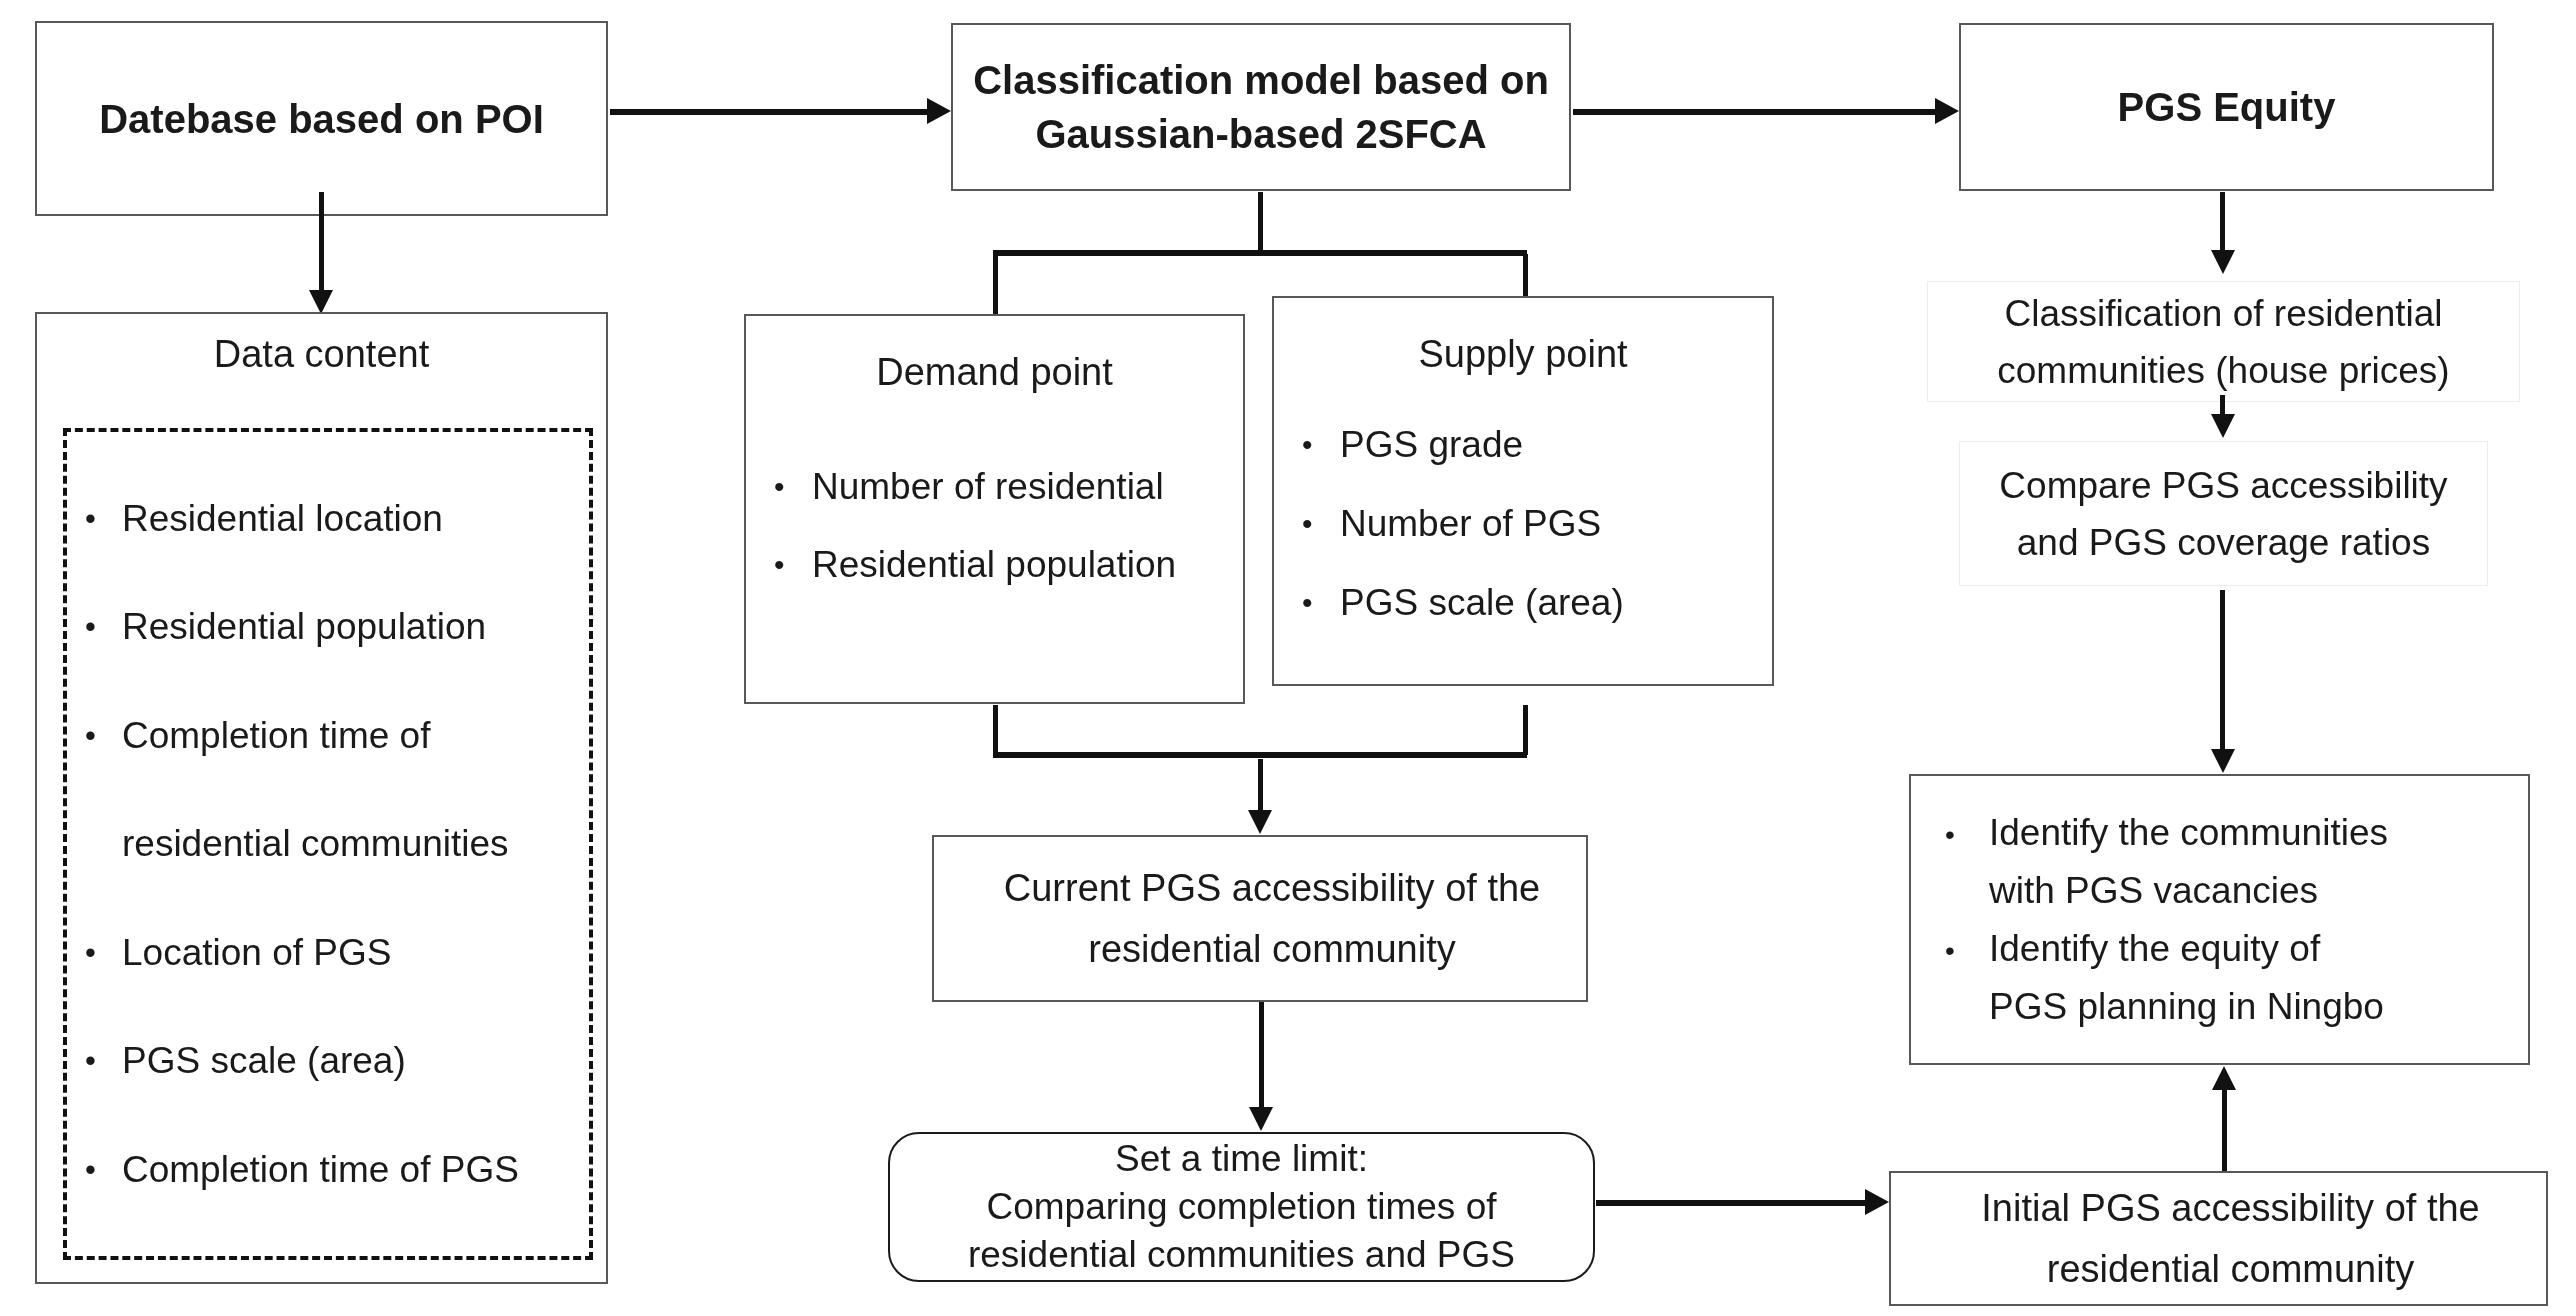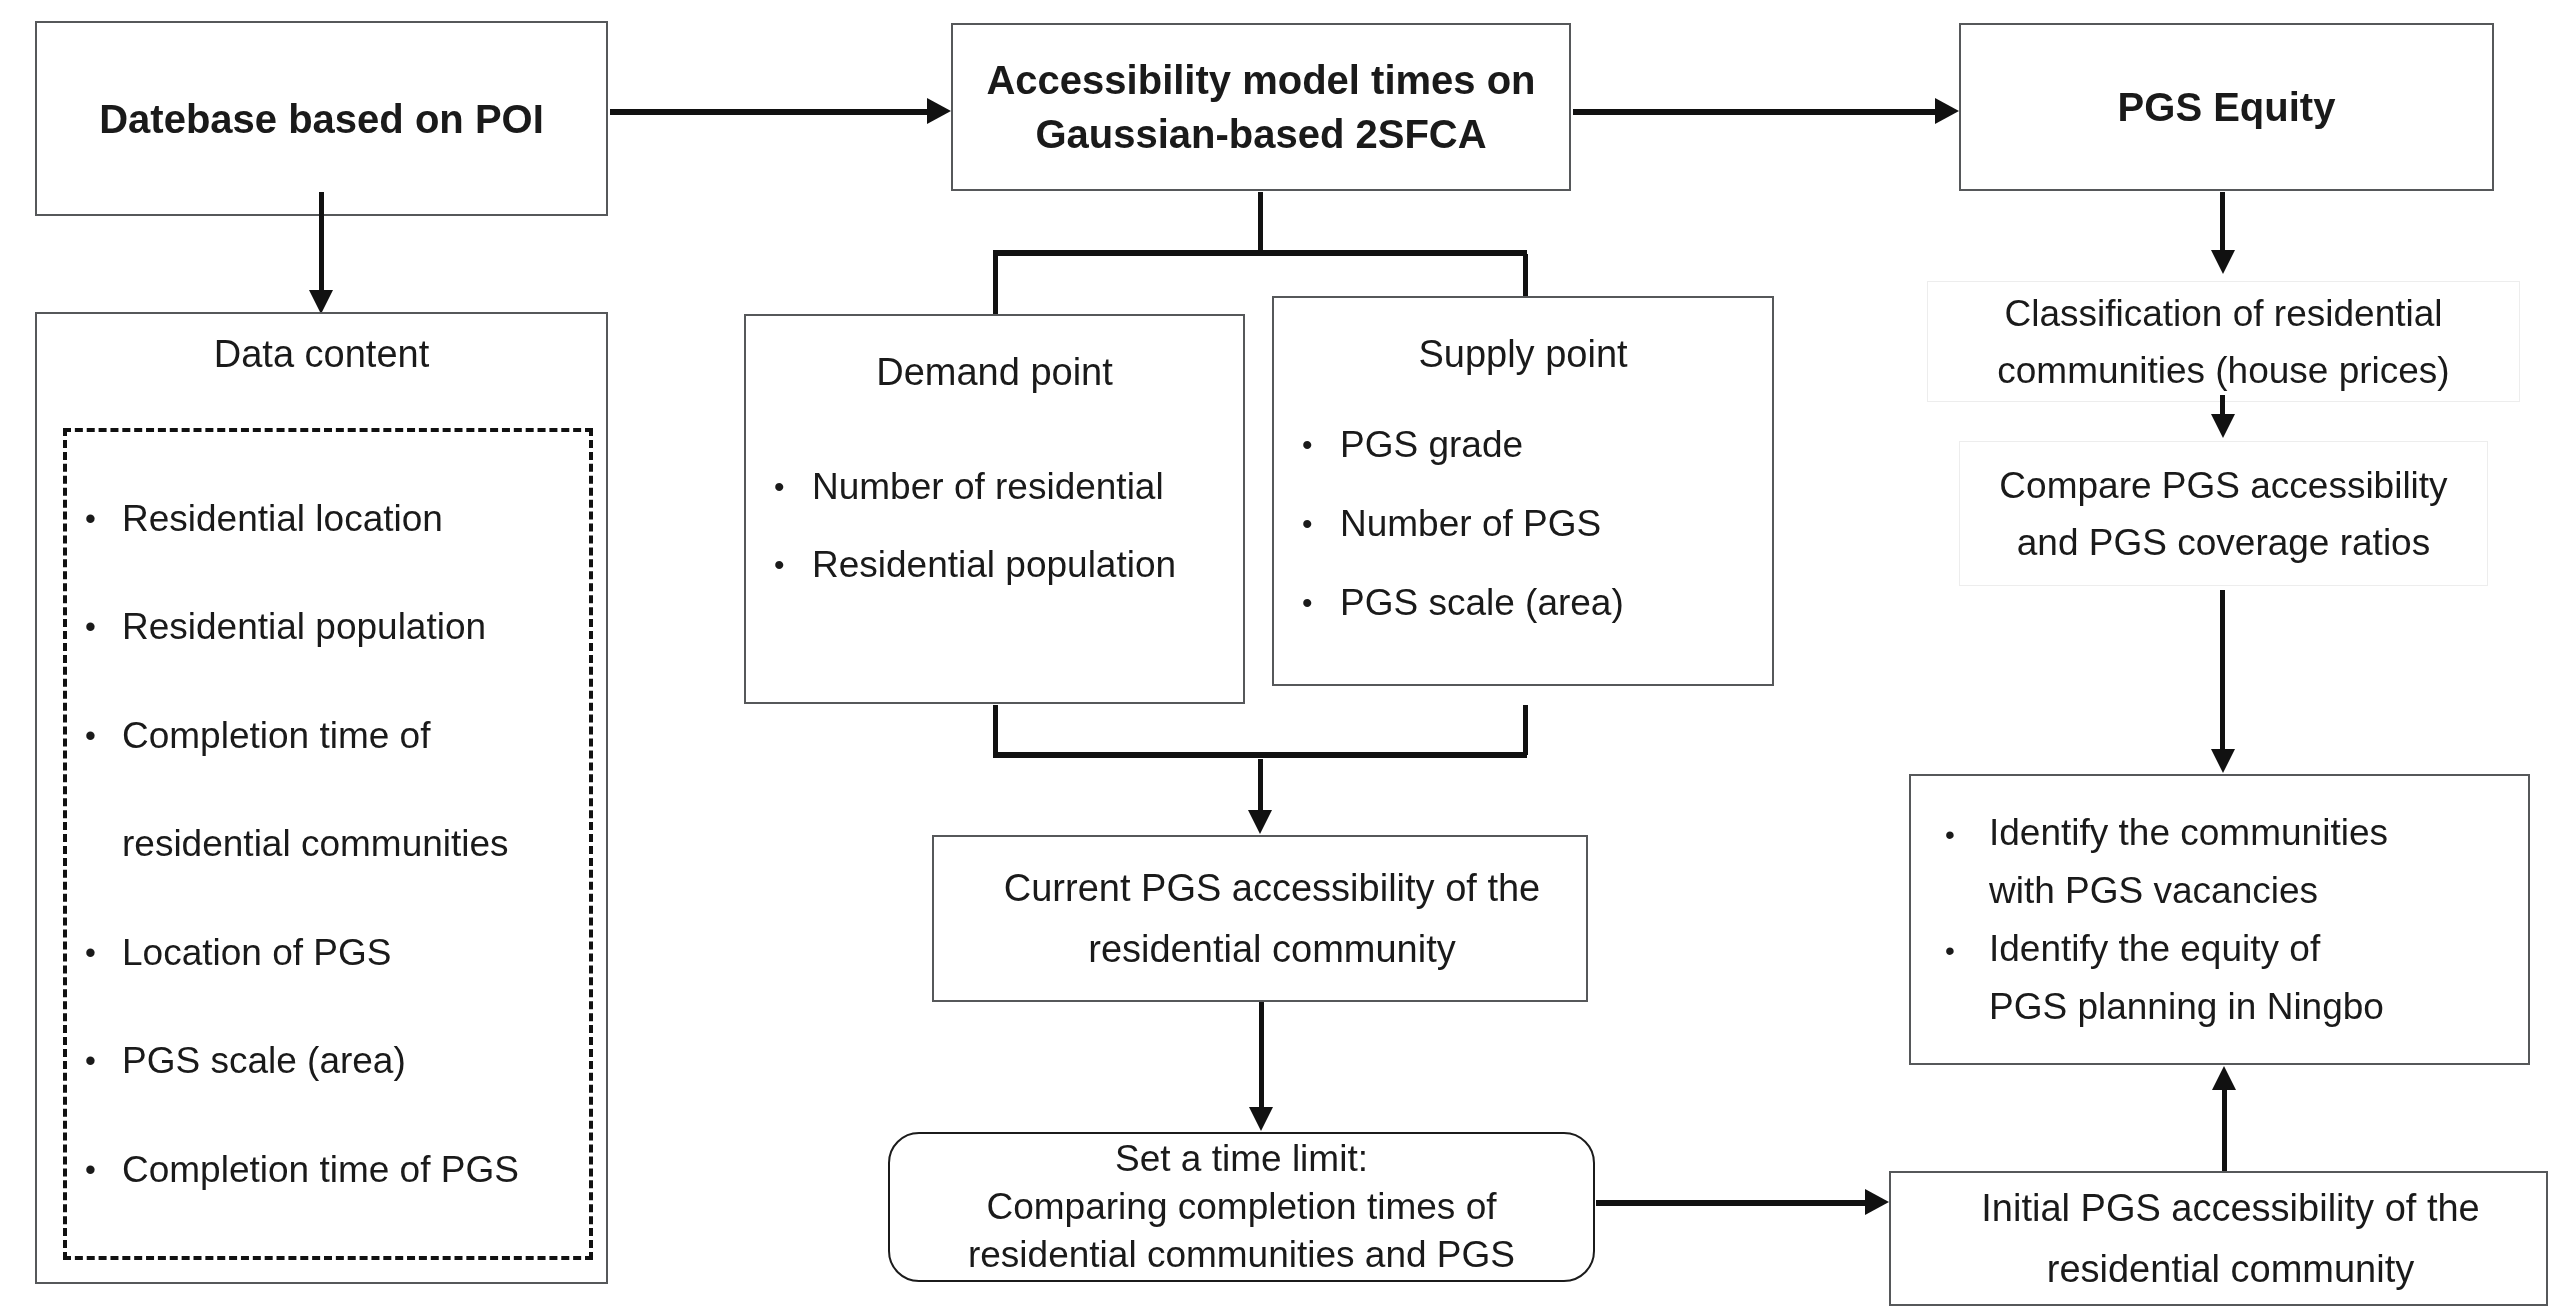--- a/index.html
+++ b/index.html
@@ -71,21 +71,21 @@
 </head>
 <body>
 
 <div id="canvas">
 
   <div class="box toprow bold" style="left:35px; top:21px; width:573px; height:195px;">
     <div>Datebase based on POI</div>
   </div>
 
   <div class="box toprow bold" style="left:951px; top:23.4px; width:620px; height:168px;">
-    <div>Accessibility model times on</div>
+    <div>Classification model based on</div>
     <div>Gaussian-based 2SFCA</div>
   </div>
 
   <div class="box toprow bold" style="left:1959px; top:23.4px; width:535px; height:168px;">
     <div>PGS Equity</div>
   </div>
 
   <div class="hline" style="left:610px; top:109px; width:319px; height:6.4px;"></div>
   <div class="ah-right" style="left:927px; top:98px;"></div>
 

